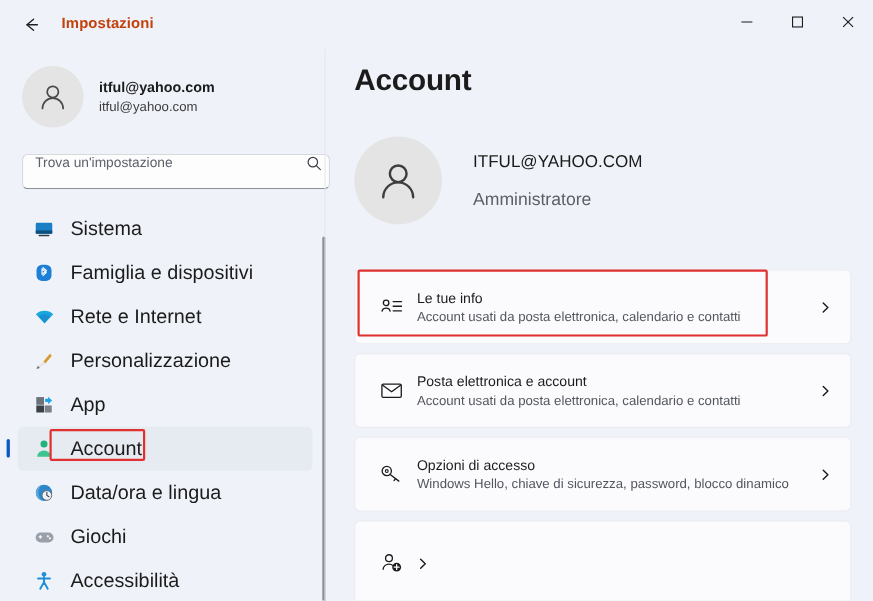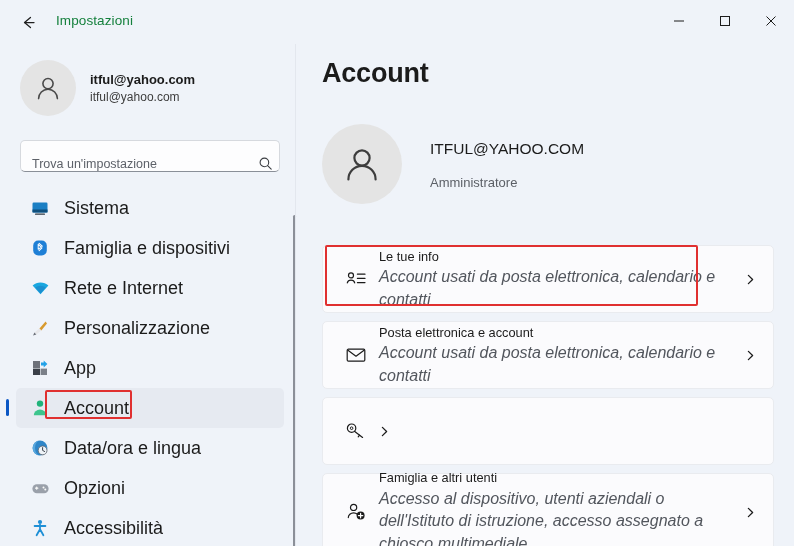--- a/index.html
+++ b/index.html
@@ -18,21 +18,21 @@
     background: #eff3f9;
   }
   .back-btn {
     position: absolute; left: 12px; top: 6px; width: 32px; height: 32px;
     display: flex; align-items: center; justify-content: center;
     border-radius: 4px; cursor: pointer;
   }
   .back-btn svg { display: block; }
   .app-title {
     position: absolute; left: 56px; top: 13px;
-    font-size: 13.5px; color: #15803d; letter-spacing: .1px;
+    font-size: 13.5px; color: #c2410c; letter-spacing: .1px; font-weight: bold;
   }
   .wincontrols { position: absolute; right: 0; top: 0; height: 44px; display: flex; }
   .wc {
     width: 46px; height: 44px; display: flex; align-items: center; justify-content: center;
     cursor: pointer;
   }
 
   
   .sidebar {
     position: absolute; left: 0; top: 44px; width: 296px; height: 502px;
@@ -42,23 +42,23 @@
     position: absolute; left: 20px; top: 16px; display: flex; align-items: center; gap: 14px;
   }
   .profile-avatar {
     width: 56px; height: 56px; border-radius: 50%;
     background: #e4e4e4; display: flex; align-items: center; justify-content: center;
   }
   .profile-name { font-size: 13px; font-weight: bold; color: #1b1b1b; line-height: 1.35; }
   .profile-mail { font-size: 12px; color: #3d3d3d; line-height: 1.35; }
 
   .searchbox {
-    position: absolute; left: 20px; top: 96px; width: 260px; height: 32px;
+    position: absolute; left: 20px; top: 96px; width: 280px; height: 32px;
     background: #fdfdfe; border: 1px solid #d6d9de; border-bottom: 1px solid #8a8f98;
-    border-radius: 5px; display: flex; align-items: flex-end;
+    border-radius: 5px; display: flex; align-items: flex-start;
   }
   .searchbox input {
     border: 0; outline: 0; background: transparent; flex: 1;
     font-family: "Liberation Sans", sans-serif; font-size: 12.5px; color: #1b1b1b;
     padding: 0 8px 0 11px;
   }
   .searchbox input::placeholder { color: #5d6169; }
   .search-icon { width: 28px; display: flex; align-items: center; justify-content: center; cursor: pointer; }
 
   .navlist { position: absolute; left: 0; top: 144px; width: 296px; }
@@ -95,33 +95,33 @@
   .page-title {
     position: absolute; left: 26px; top: 14px;
     font-size: 27px; font-weight: bold; letter-spacing: -.2px; color: #1b1b1b;
   }
   .acct-hero { position: absolute; left: 26px; top: 80px; display: flex; align-items: center; gap: 28px; }
   .hero-avatar {
     width: 80px; height: 80px; border-radius: 50%; background: #e4e4e4;
     display: flex; align-items: center; justify-content: center;
   }
   .hero-name { font-size: 15.5px; color: #1b1b1b; line-height: 1.4; }
-  .hero-role { font-size: 13px; color: #5b5f66; margin-top: 15px; }
+  .hero-role { font-size: 16px; color: #5b5f66; margin-top: 15px; }
 
   .cards { position: absolute; left: 26px; top: 201px; width: 452px; }
   .card {
     position: relative; display: flex; align-items: center;
     width: 452px; background: #fbfbfd;
     border: 1px solid #e9ebef; border-radius: 5px;
     margin-bottom: 8px; cursor: pointer; padding: 0 10px 0 18px;
   }
   .card .card-ico { width: 30px; flex: 0 0 30px; display: flex; align-items: center; justify-content: center; }
   .card .card-text { flex: 1; padding-left: 8px; }
   .card .card-title { font-size: 12.8px; color: #1b1b1b; line-height: 1.5; }
-  .card .card-sub { font-size: 16px; color: #52565d; line-height: 1.42; font-style: italic; }
+  .card .card-sub { font-size: 12px; color: #52565d; line-height: 1.42; }
   .card .chev { width: 26px; flex: 0 0 26px; display: flex; align-items: center; justify-content: center; }
   .card.h68 { height: 68px; }
   .card.h78 { height: 78px; }
 
   .anno-card {
     position: absolute; left: 325px; top: 245px; width: 373px; height: 61px;
     border: 2.5px solid #e03030; border-radius: 2px; pointer-events: none;
   }
 </style>
 </head>
@@ -271,21 +271,21 @@
       <div class="navitem">
         <span class="nav-ico">
           <svg width="19" height="19" viewBox="0 0 19 19">
             <rect x="1.4" y="5.2" width="16.2" height="9" rx="4.5" fill="#9aa0aa"></rect>
             <rect x="4" y="8.6" width="3.4" height="1.1" rx=".5" fill="#fafafa"></rect>
             <rect x="5.15" y="7.45" width="1.1" height="3.4" rx=".5" fill="#fafafa"></rect>
             <circle cx="12.5" cy="8.5" r="1" fill="#fafafa"></circle>
             <circle cx="14.3" cy="10.4" r="1" fill="#fafafa"></circle>
           </svg>
         </span>
-        <span class="nav-label">Opzioni</span>
+        <span class="nav-label">Giochi</span>
       </div>
 
       <div class="navitem">
         <span class="nav-ico">
           <svg width="18" height="18" viewBox="0 0 18 18">
             <circle cx="9" cy="3" r="2.1" fill="#1e8fd6"></circle>
             <path d="M9 5.6 L9 10.2 M3.6 7 L14.4 7 M9 10.2 L5.6 16.2 M9 10.2 L12.4 16.2" stroke="#1e8fd6" stroke-width="1.8" stroke-linecap="round" fill="none"></path>
           </svg>
         </span>
         <span class="nav-label">Accessibilità</span>
@@ -360,41 +360,41 @@
 
       <div class="card h68">
         <span class="card-ico">
           <svg width="22" height="22" viewBox="0 0 22 22">
             <circle cx="6.6" cy="8.2" r="4.2" fill="none" stroke="#1b1b1b" stroke-width="1.2"></circle>
             <circle cx="6.6" cy="8.2" r="1.3" fill="none" stroke="#1b1b1b" stroke-width="1"></circle>
             <path d="M9.4 11.2 L17.6 17.4" fill="none" stroke="#1b1b1b" stroke-width="1.2" stroke-linecap="round"></path>
             <path d="M14.6 15.1 L13.2 16.9" fill="none" stroke="#1b1b1b" stroke-width="1.2" stroke-linecap="round"></path>
           </svg>
         </span>
+        <span class="card-text">
+          <span class="card-title" style="display:block">Opzioni di accesso</span>
+          <span class="card-sub" style="display:block">Windows Hello, chiave di sicurezza, password, blocco dinamico</span>
+        </span>
         <span class="chev">
           <svg width="13" height="13" viewBox="0 0 13 13">
               <path d="M4.4 2.4 L8.6 6.5 L4.4 10.6" fill="none" stroke="#1b1b1b" stroke-width="1.3" stroke-linecap="round" stroke-linejoin="round"></path>
             </svg>
         </span>
       </div>
 
       <div class="card h78">
         <span class="card-ico">
           <svg width="22" height="22" viewBox="0 0 22 22">
             <circle cx="8.6" cy="6.4" r="3.1" fill="none" stroke="#1b1b1b" stroke-width="1.2"></circle>
             <path d="M3.3 16.6 a5.3 4.8 0 0 1 10.6 0" fill="none" stroke="#1b1b1b" stroke-width="1.2" stroke-linecap="round"></path>
             <circle cx="15.6" cy="14.6" r="4" fill="#1b1b1b"></circle>
             <line x1="15.6" y1="12.4" x2="15.6" y2="16.8" stroke="#ffffff" stroke-width="1.2" stroke-linecap="round"></line>
             <line x1="13.4" y1="14.6" x2="17.8" y2="14.6" stroke="#ffffff" stroke-width="1.2" stroke-linecap="round"></line>
           </svg>
         </span>
-        <span class="card-text">
-          <span class="card-title" style="display:block">Famiglia e altri utenti</span>
-          <span class="card-sub" style="display:block">Accesso al dispositivo, utenti aziendali o dell'Istituto di istruzione, accesso assegnato a chiosco multimediale</span>
-        </span>
         <span class="chev">
           <svg width="13" height="13" viewBox="0 0 13 13">
               <path d="M4.4 2.4 L8.6 6.5 L4.4 10.6" fill="none" stroke="#1b1b1b" stroke-width="1.3" stroke-linecap="round" stroke-linejoin="round"></path>
             </svg>
         </span>
       </div>
 
     </div>
   </div>
 

